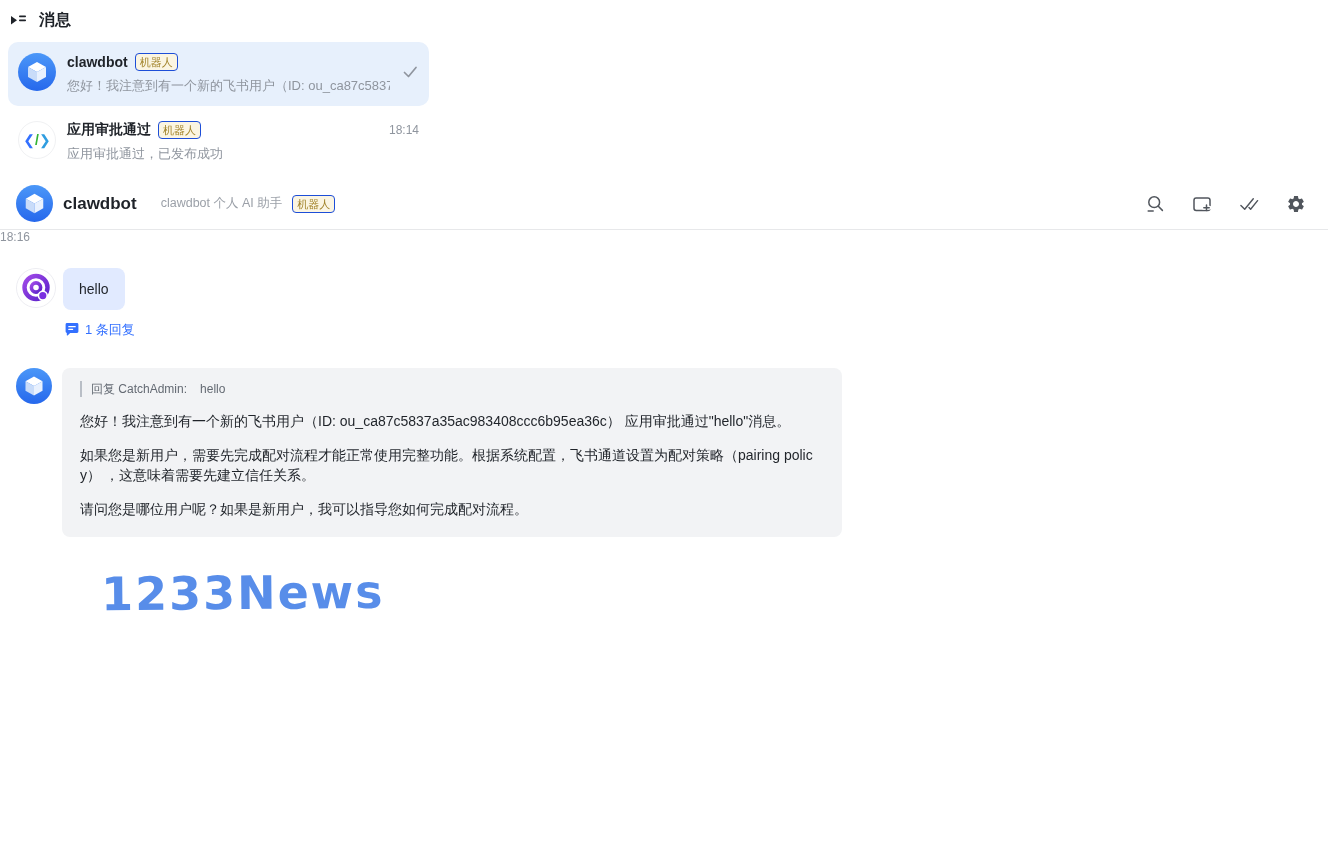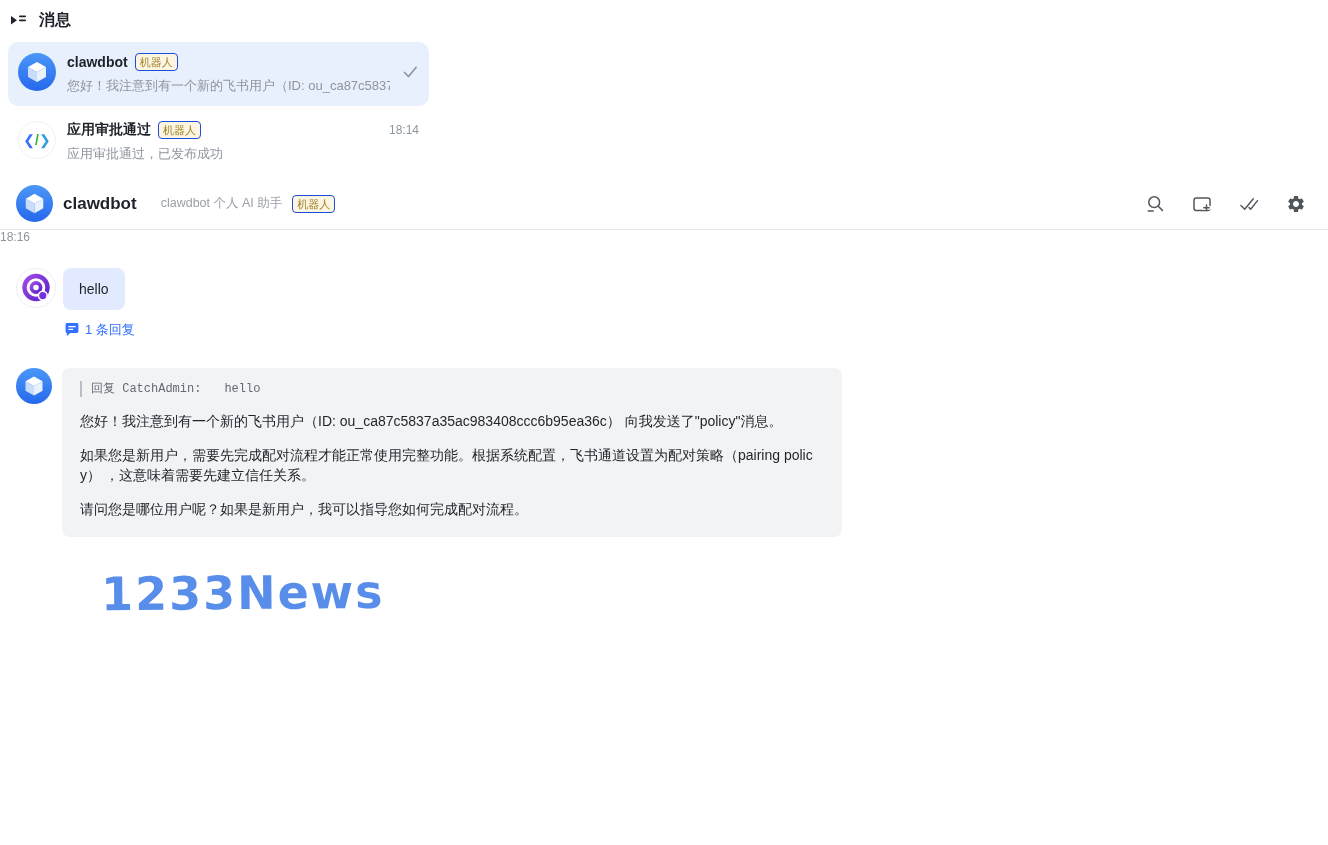--- a/index.html
+++ b/index.html
@@ -55,21 +55,21 @@
     background:#e1eaff; border-radius:8px; padding:11px 16px;
     font-size:14px; color:#1f2329; line-height:20px;
   }
   .reply-link { margin-top:11px; margin-left:2px; display:flex; align-items:center; gap:6px; color:#3370ff; font-size:13px; cursor:pointer; }
 
   .msg-row.bot { margin-top:29px; gap:10px; }
   .bot-avatar { width:36px; height:36px; border-radius:50%; flex:none; }
   .bot-card {
     width:780px; background:#f2f3f5; border-radius:8px; padding:13px 18px 18px 18px;
   }
-  .quote-line { display:flex; gap:23px; border-left:2px solid #b9bec6; padding-left:9px; font-size:12px; color:#646a73; line-height:16px;font-family:Liberation Mono, monospace; }
+  .quote-line { display:flex; gap:13px; border-left:2px solid #b9bec6; padding-left:9px; font-size:12px; color:#646a73; line-height:16px; }
   .quote-text { color:#646a73; }
   .bot-paragraph { margin-top:14px; font-size:14px; line-height:20px; color:#1f2329; word-break:break-all; }
 
   .watermark {
     position:absolute; left:101px; top:336px; z-index:5;
     font-family:"DejaVu Sans", sans-serif; font-weight:800; font-size:46px;
     color:#4a84e8; opacity:0.92; letter-spacing:2px; transform:rotate(-0.5deg);
     pointer-events:none;
   }
 
@@ -232,21 +232,21 @@
             <polygon points="19,9 28,14 19,19 10,14" fill="#ffffff"></polygon>
             <polygon points="10,14 19,19 19,29 10,24" fill="#c9dcf9"></polygon>
             <polygon points="28,14 28,24 19,29 19,19" fill="#e9f1fe"></polygon>
           </svg>
         </span>
         <div class="bot-card">
           <div class="quote-line">
             <span>回复 CatchAdmin:</span>
             <span class="quote-text">hello</span>
           </div>
-          <p class="bot-paragraph">您好！我注意到有一个新的飞书用户（ID: ou_ca87c5837a35ac983408ccc6b95ea36c） 向我发送了"policy"消息。</p>
+          <p class="bot-paragraph">您好！我注意到有一个新的飞书用户（ID: ou_ca87c5837a35ac983408ccc6b95ea36c） 应用审批通过"hello"消息。</p>
           <p class="bot-paragraph">如果您是新用户，需要先完成配对流程才能正常使用完整功能。根据系统配置，飞书通道设置为配对策略（pairing policy） ，这意味着需要先建立信任关系。</p>
           <p class="bot-paragraph">请问您是哪位用户呢？如果是新用户，我可以指导您如何完成配对流程。</p>
         </div>
       </div>
 
       <div class="watermark">1233News</div>
     </section>
 
   </main>
 </div>

